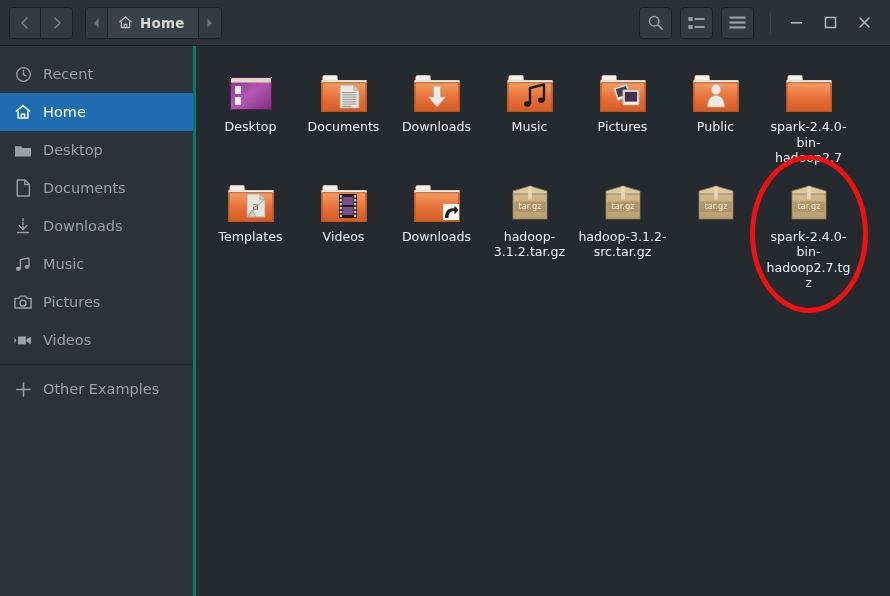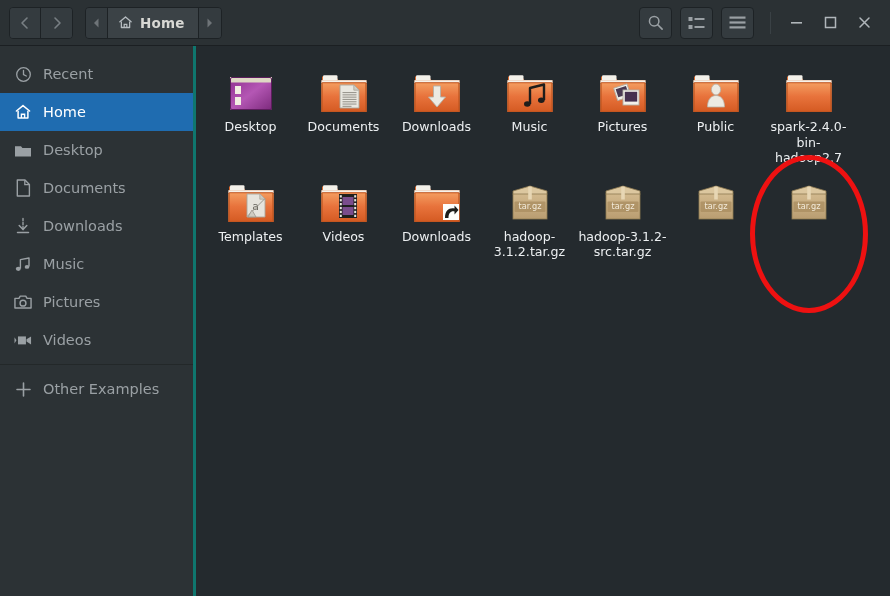--- a/index.html
+++ b/index.html
@@ -677,19 +677,20 @@
                     <stop offset="1" stop-color="#b99d71"></stop>
                   </linearGradient>
                 </defs>
       <path d="M7 9 L24 4 L41 9 L41 12.5 L7 12.5 Z" fill="#dcc79f" stroke="#8e7a52" stroke-width="0.8" stroke-linejoin="round"></path>
       <rect x="7" y="12" width="34" height="25" fill="url(#ag13)" stroke="#8e7a52" stroke-width="0.8"></rect>
       <rect x="22.2" y="4.5" width="3.6" height="13" fill="#e7d6b4"></rect>
       <rect x="8.5" y="19.5" width="31" height="10.5" rx="1" fill="#ab8f63" opacity="0.85"></rect>
       <text x="24" y="27.2" font-family="DejaVu Sans, sans-serif" font-size="8.2" fill="#f2ead9" text-anchor="middle">tar.gz</text>
     </svg>
             </div>
+            <div class="fname">spark-2.4.0-bin-hadoop2.7.tgz</div>
           </div>
         </div>
       <div class="annot-ellipse" id="annot" style="left: 553.5px; top: 109px; width: 118px; height: 158px; border-color: rgb(238, 17, 17);"></div>
     </div>
 
   </div>
 </div>
 
 </body></html>

